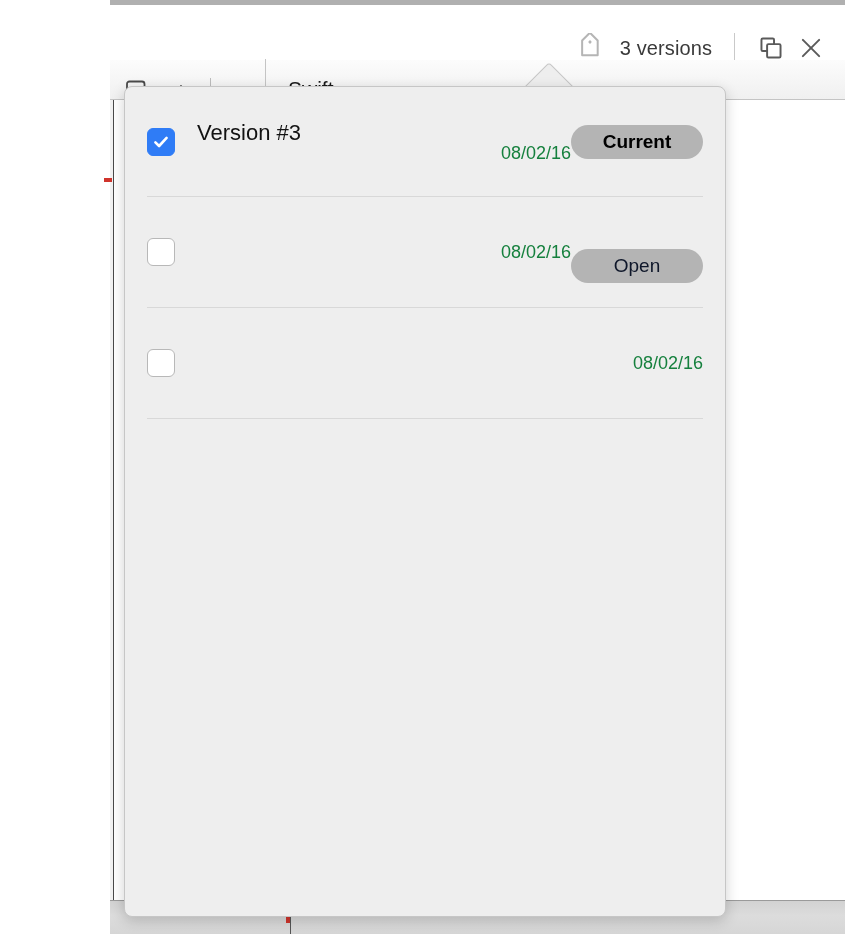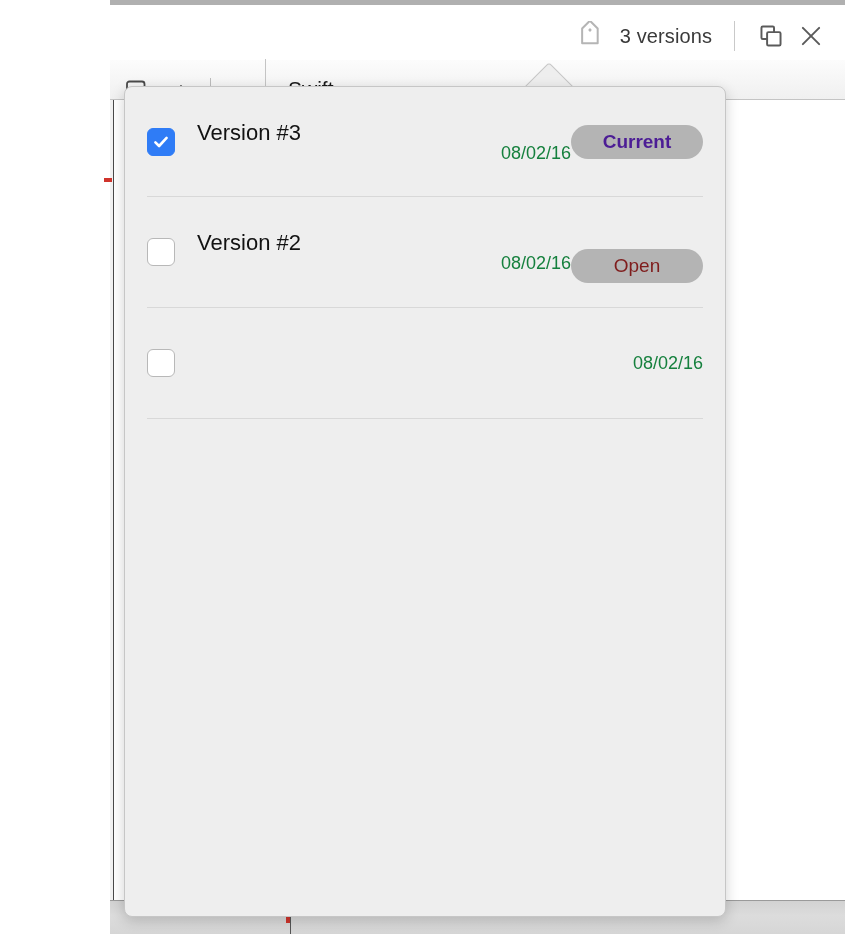--- a/index.html
+++ b/index.html
@@ -30,21 +30,21 @@
     top: 0px;
     width: 735px;
     height: 5px;
     background: #b0b0b0;
   }
 
   
   .window-header {
     position: absolute;
     left: 110px;
-    top: 9px;
+    top: 21px;
     width: 735px;
     height: 72px;
     background: #ffffff;
     border-bottom: 1px solid #6d6d6d;
     box-sizing: border-box;
   }
 
   .header-right {
     position: absolute;
     right: 18px;
@@ -306,30 +306,30 @@
     flex: 0 0 auto;
     min-width: 132px;
     height: 34px;
     border-radius: 17px;
     background: #b4b4b4;
     display: flex;
     align-items: center;
     justify-content: center;
     padding: 0 16px;
     box-sizing: border-box;
-    color: #4c1d95;
+    color: #000000;
     font-size: 19px;
     white-space: nowrap;
   }
   .vr-pill.current {
     font-weight: bold;
   }
   .vr-pill.open,
   .vr-pill.download {
-    color: #7f1d1d;
+    color: #0f172a;
     font-weight: normal;
     margin-top: 28px;
   }
 </style>
 </head>
 <body>
 
 <div id="app-root">
 
   <div class="window-topbar"></div>
@@ -425,21 +425,20 @@
         <div class="vr-text">
           <div class="vr-title">Version #3</div>
           <div class="vr-date">08/02/16</div>
         </div>
         <div class="vr-pill current">Current</div>
       </div>
 
       <div class="version-row">
         <div class="vr-checkbox unchecked"></div>
         <div class="vr-text">
-          <div class="vr-title">Version #2</div>
           <div class="vr-date">08/02/16</div>
         </div>
         <div class="vr-pill open">Open</div>
       </div>
 
       <div class="version-row">
         <div class="vr-checkbox unchecked"></div>
         <div class="vr-text">
           <div class="vr-date">08/02/16</div>
         </div>

